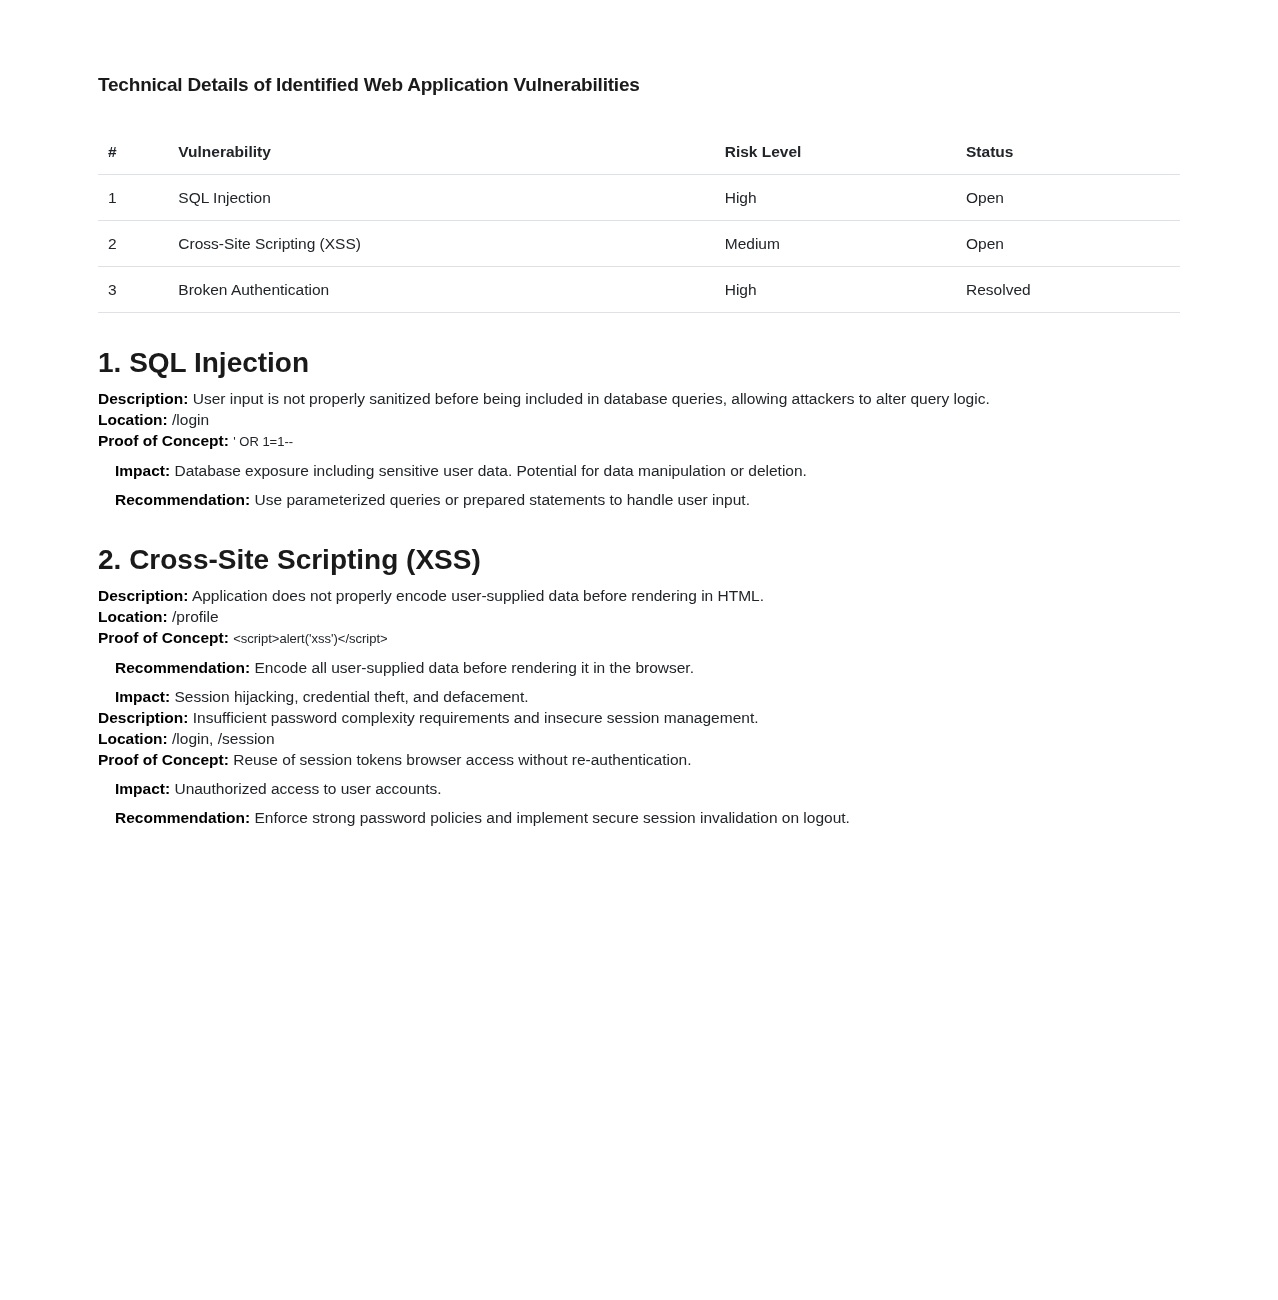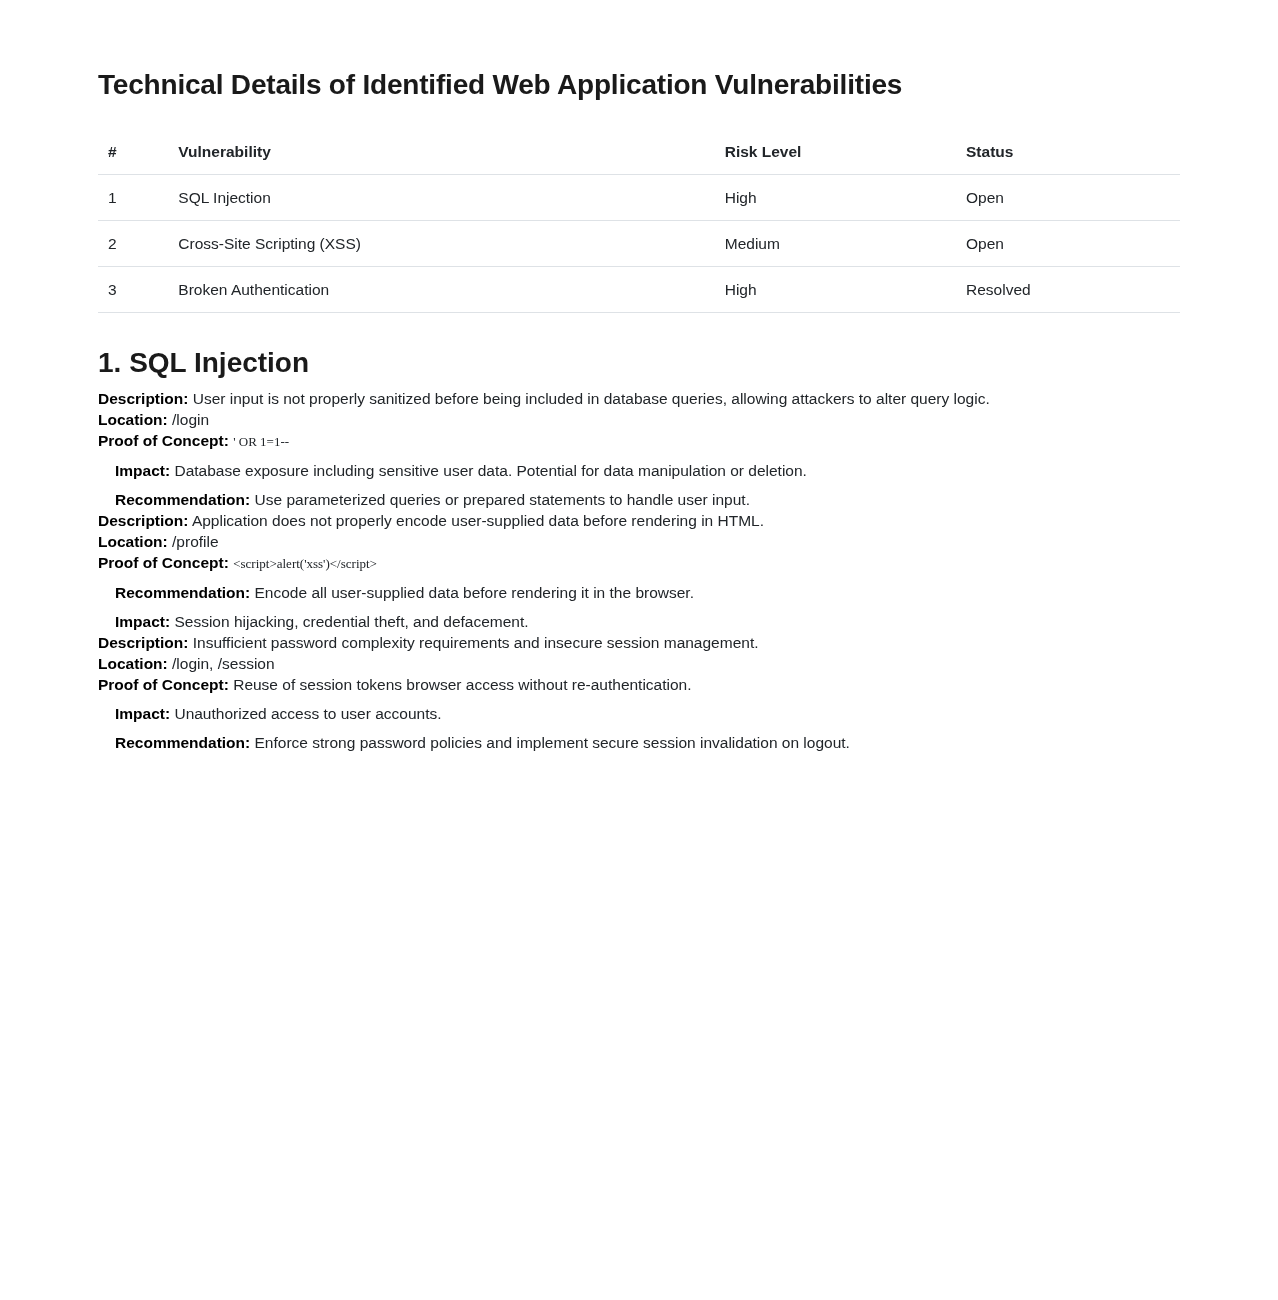--- a/index.html
+++ b/index.html
@@ -9,21 +9,21 @@
     color: #212529;
     width: 1278px;
     height: 1300px;
     overflow: hidden;
   }
   .content {
     padding: 66px 98px 0 98px;
   }
   h1.page-title {
     margin: 0;
-    font-size: 28px;
+    font-size: 19px;
     line-height: 38px;
     font-weight: 700;
     color: #1a1a1a;
     letter-spacing: -0.2px;
   }
   table.vuln-table {
     margin-top: 25px;
     width: 100%;
     border-collapse: collapse;
     font-size: 15.5px;
@@ -52,21 +52,21 @@
     color: #1a1a1a;
   }
   .meta-block { margin: 0; }
   .meta-line {
     font-size: 15.5px;
     line-height: 21px;
     margin: 0;
   }
   .meta-line b, .indent-para b { font-weight: 700; color: #000000; }
   code.poc-code {
-    font-family: Liberation Serif, serif;
+    font-family: Liberation Sans, sans-serif;
     font-size: 13px;
     color: #212529;
     white-space: pre;
   }
   .indent-para {
     margin: 8px 0 0 17px;
     font-size: 15.5px;
     line-height: 21px;
   }
 </style>
@@ -128,20 +128,21 @@
       <b>Impact:</b>
       <span>Database exposure including sensitive user data. Potential for data manipulation or deletion.</span>
     </p>
     <p class="indent-para">
       <b>Recommendation:</b>
       <span>Use parameterized queries or prepared statements to handle user input.</span>
     </p>
   </section>
 
   <section class="vuln-section">
+    <h2 class="section-heading">2. Cross-Site Scripting (XSS)</h2>
     <div class="meta-block">
       <div class="meta-line">
         <b>Description:</b>
         <span>Application does not properly encode user-supplied data before rendering in HTML.</span>
       </div>
       <div class="meta-line">
         <b>Location:</b>
         <span>/profile</span>
       </div>
       <div class="meta-line">

